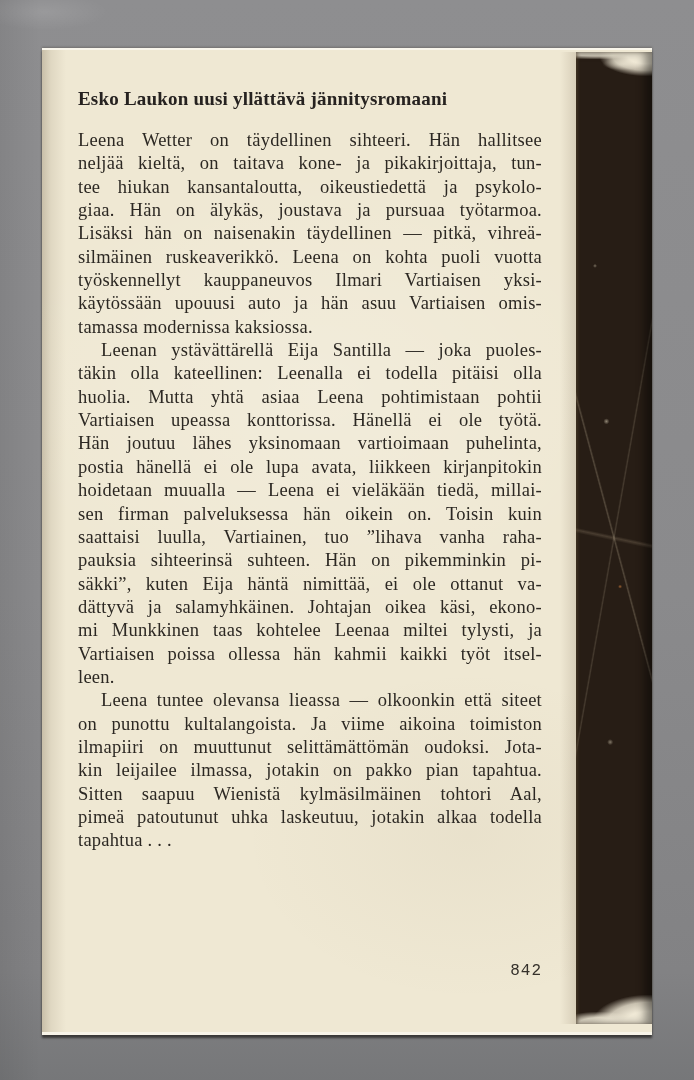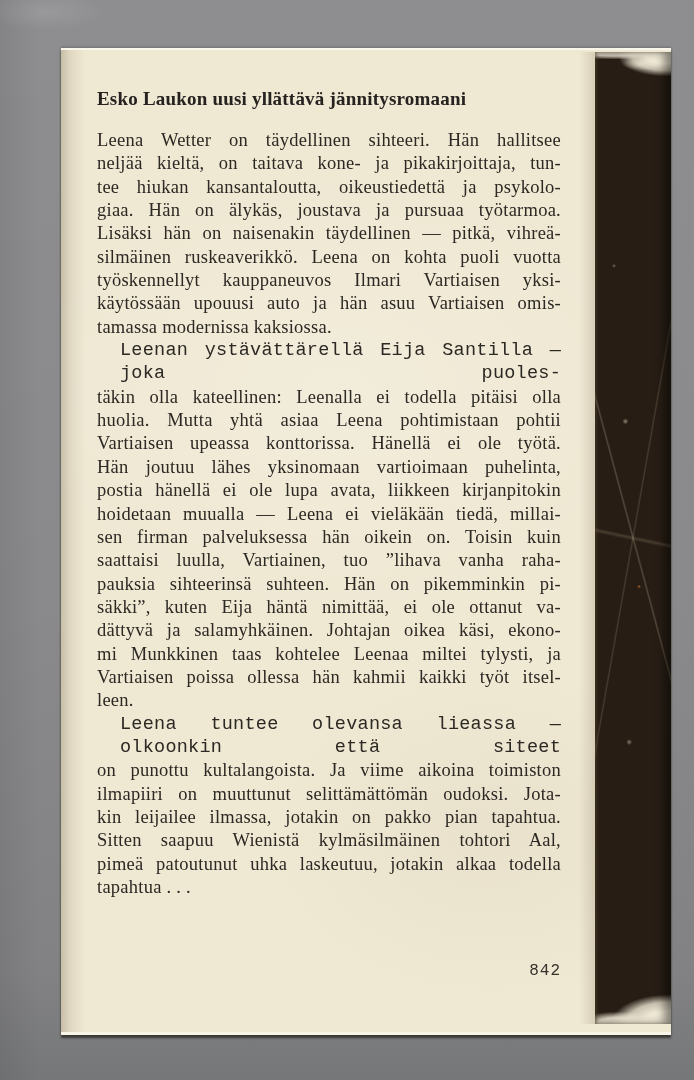--- a/index.html
+++ b/index.html
@@ -31,21 +31,20 @@
     width: 610px;
     height: 982px;
     background:
       radial-gradient(ellipse 420px 300px at 45% 35%, rgba(255,255,255,0.18), transparent 75%),
       radial-gradient(ellipse 300px 220px at 70% 80%, rgba(120,100,70,0.05), transparent 75%),
       linear-gradient(90deg, rgba(110,95,70,0.30) 0px, rgba(110,95,70,0.12) 9px, rgba(110,95,70,0.0) 24px),
       #efe8d3;
     border-top: 2px solid #f9f6ec;
     border-bottom: 3px solid #f8f4e8;
     box-shadow: 0 3px 2px rgba(25,22,18,0.65), 0 -1px 2px rgba(60,55,45,0.35);
-    margin-left: 19px;
   }
 
   
   .spine-strip {
     position: absolute;
     top: 2px;
     right: 0px;
     width: 76px;
     height: 972px;
     background:
@@ -100,21 +99,20 @@
   .blurb .line {
     text-align: justify;
     text-align-last: justify;
     white-space: normal;
   }
   .blurb .line.last {
     text-align-last: left;
   }
   .blurb .line.indent {
     padding-left: 23px;
-    font-family: Liberation Mono, monospace;
   }
 
   .catalog-number {
     position: absolute;
     left: 36px;
     top: 912px;
     width: 464px;
     text-align: right;
     font-size: 16px;
     letter-spacing: 1px;

